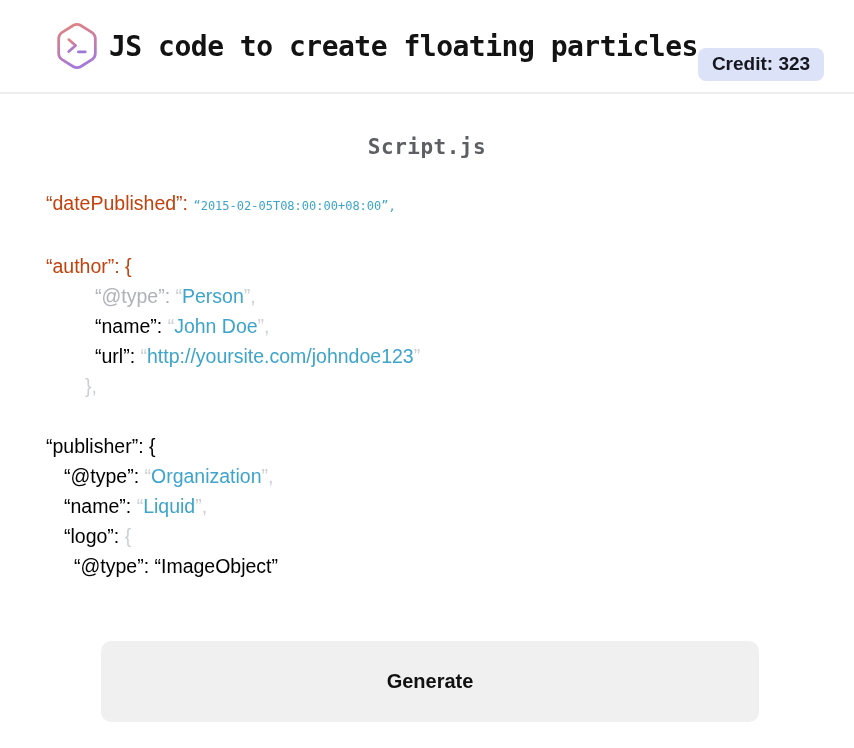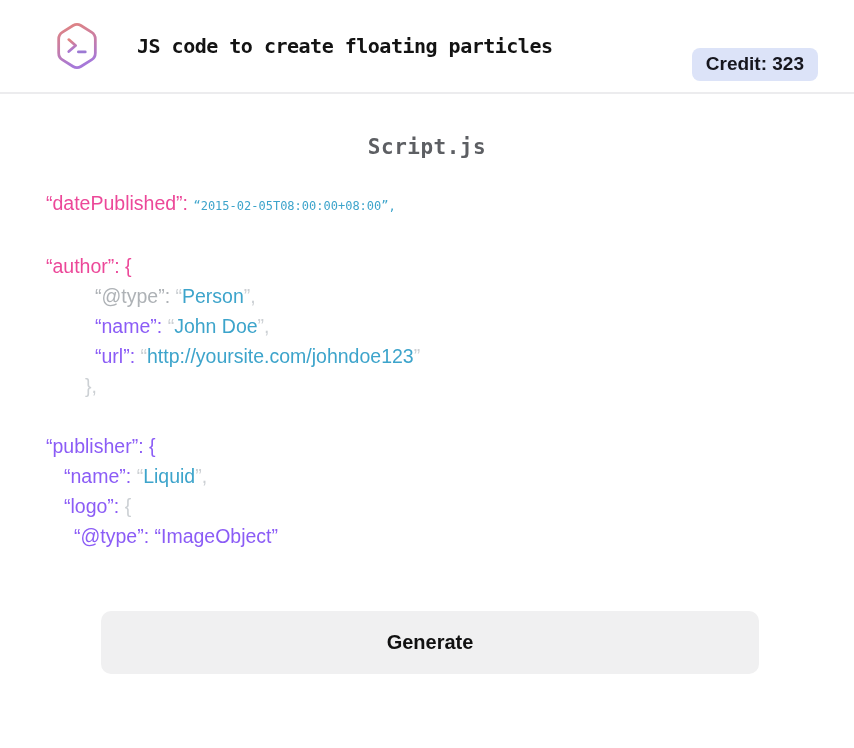--- a/index.html
+++ b/index.html
@@ -11,24 +11,24 @@
     height: 94px;
     display: flex;
     align-items: center;
     padding: 0 36px 0 55px;
     border-bottom: 2px solid #ececee;
     background: #ffffff;
   }
   .logo { width: 44px; height: 54px; flex: 0 0 auto; }
   .page-title {
     font-family: "DejaVu Sans Mono", monospace;
-    font-size: 20px;
+    font-size: 28px;
     font-weight: bold;
     color: #131313;
-    margin-left: 38px;
+    margin-left: 10px;
     letter-spacing: -0.5px;
     white-space: nowrap;
   }
   .header-spacer { flex: 1; }
   .credit-badge {
     background: #dce3f8;
     color: #16161e;
     font-size: 19px;
     font-weight: bold;
     border-radius: 8px;
@@ -50,37 +50,37 @@
     padding-left: 2px;
     text-align: center;
   }
 
   .code-block { font-size: 19.5px; }
   .code-line {
     line-height: 30px;
     min-height: 30px;
     white-space: pre;
   }
-  .seg-key      { color: #ec4899; }
-  .seg-key-dark { color: #8b5cf6; }
+  .seg-key      { color: #c2410c; }
+  .seg-key-dark { color: #000000; }
   .seg-muted    { color: #aeb2b6; }
   .seg-faint    { color: #ccd0d4; }
   .seg-value    { color: #3da4cb; }
   .seg-value-mono {
     color: #3da4cb;
     font-family: "DejaVu Sans Mono", monospace;
     font-size: 12px;
   }
 
   
   .button-row { padding: 0 47px 0 55px; margin-top: 60px; }
   .generate-button {
     display: block;
     width: 100%;
-    height: 63px;
+    height: 81px;
     background: #f0f0f1;
     border: none;
     border-radius: 10px;
     font-family: "Liberation Sans", sans-serif;
     font-size: 20px;
     font-weight: bold;
     color: #111111;
     cursor: pointer;
   }
 </style>
@@ -112,20 +112,21 @@
   <div class="code-block">
       <div class="code-line" style="padding-left: 0px;"><span class="seg-key">“datePublished”</span><span class="seg-key">: </span><span class="seg-value-mono">“2015-02-05T08:00:00+08:00”,</span></div>
       <div class="code-line" style="padding-left: 0px;">&nbsp;</div>
       <div class="code-line" style="padding-left: 0px;"><span class="seg-key">“author”</span><span class="seg-key">: {</span></div>
       <div class="code-line" style="padding-left: 49px;"><span class="seg-muted">“@type”</span><span class="seg-muted">: </span><span class="seg-faint">“</span><span class="seg-value">Person</span><span class="seg-faint">”,</span></div>
       <div class="code-line" style="padding-left: 49px;"><span class="seg-key-dark">“name”</span><span class="seg-key-dark">: </span><span class="seg-faint">“</span><span class="seg-value">John Doe</span><span class="seg-faint">”,</span></div>
       <div class="code-line" style="padding-left: 49px;"><span class="seg-key-dark">“url”</span><span class="seg-key-dark">: </span><span class="seg-faint">“</span><span class="seg-value">http://yoursite.com/johndoe123</span><span class="seg-faint">”</span></div>
       <div class="code-line" style="padding-left: 39px;"><span class="seg-faint">},</span></div>
       <div class="code-line" style="padding-left: 0px;">&nbsp;</div>
       <div class="code-line" style="padding-left: 0px;"><span class="seg-key-dark">“publisher”</span><span class="seg-key-dark">: {</span></div>
+      <div class="code-line" style="padding-left: 18px;"><span class="seg-key-dark">“@type”</span><span class="seg-key-dark">: </span><span class="seg-faint">“</span><span class="seg-value">Organization</span><span class="seg-faint">”,</span></div>
       <div class="code-line" style="padding-left: 18px;"><span class="seg-key-dark">“name”</span><span class="seg-key-dark">: </span><span class="seg-faint">“</span><span class="seg-value">Liquid</span><span class="seg-faint">”,</span></div>
       <div class="code-line" style="padding-left: 18px;"><span class="seg-key-dark">“logo”</span><span class="seg-key-dark">: </span><span class="seg-faint">{</span></div>
       <div class="code-line" style="padding-left: 28px;"><span class="seg-key-dark">“@type”</span><span class="seg-key-dark">: </span><span class="seg-key-dark">“ImageObject”</span></div>
     </div>
   <div class="button-row">
     <button class="generate-button">Generate</button>
   </div>
 </div>
 
 </body></html>

